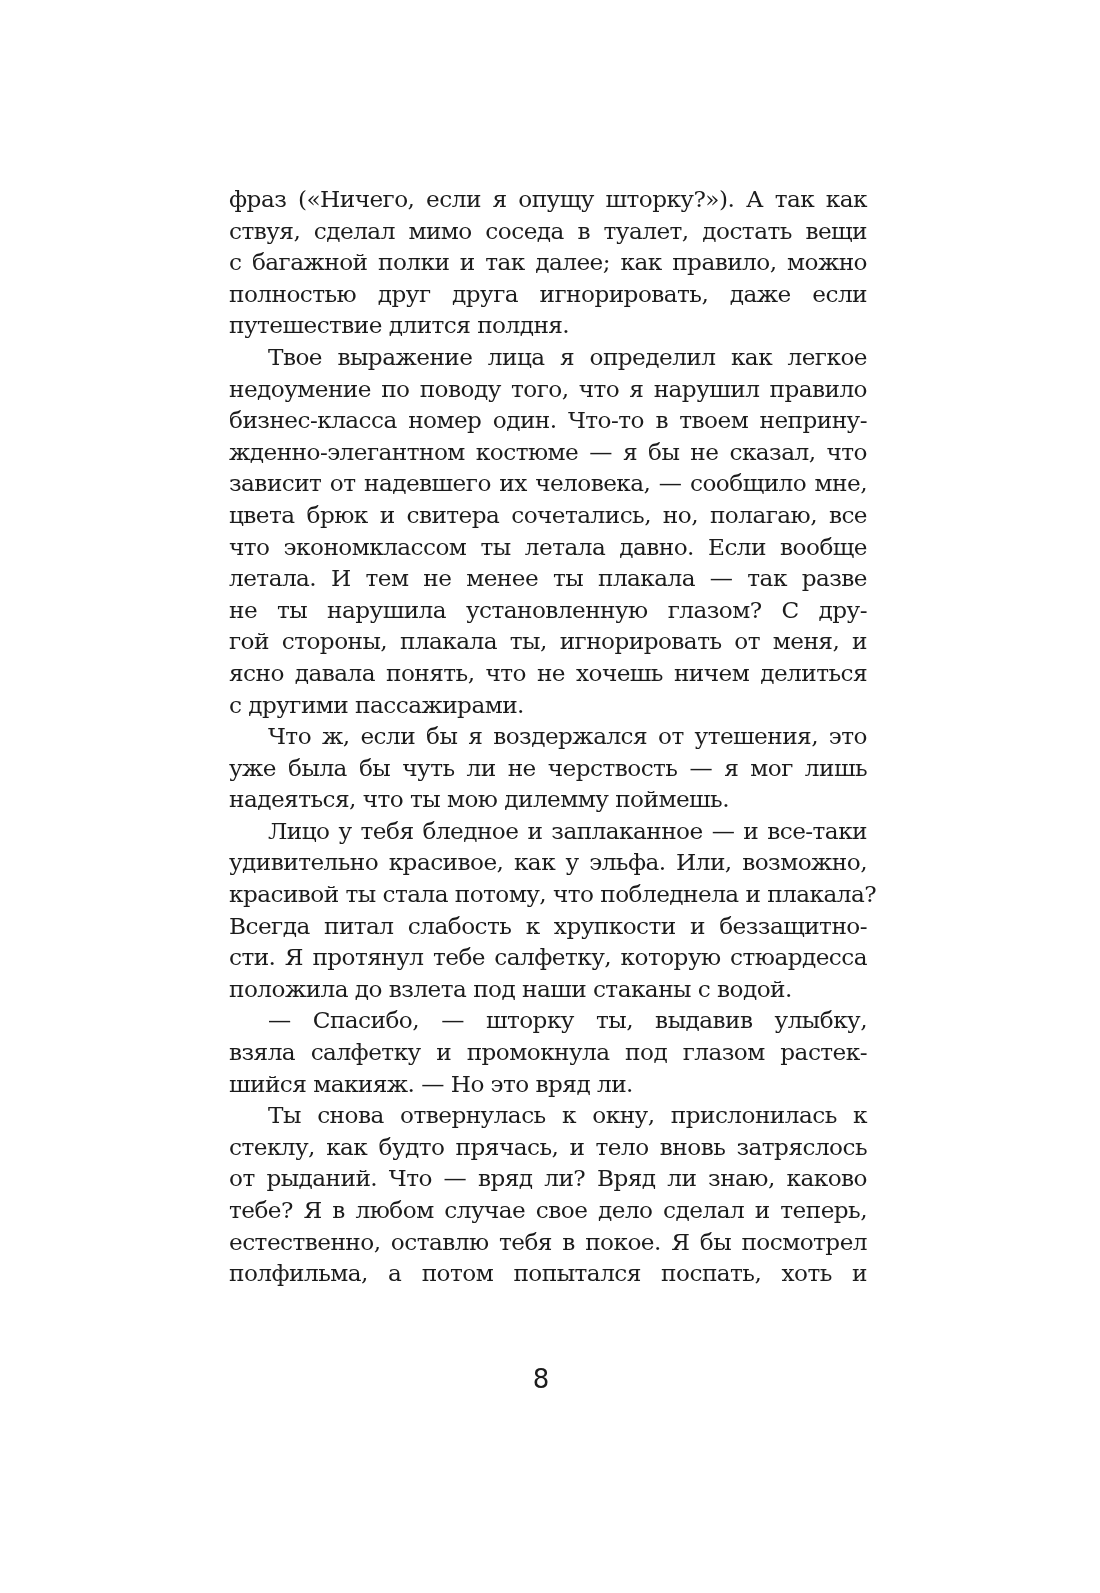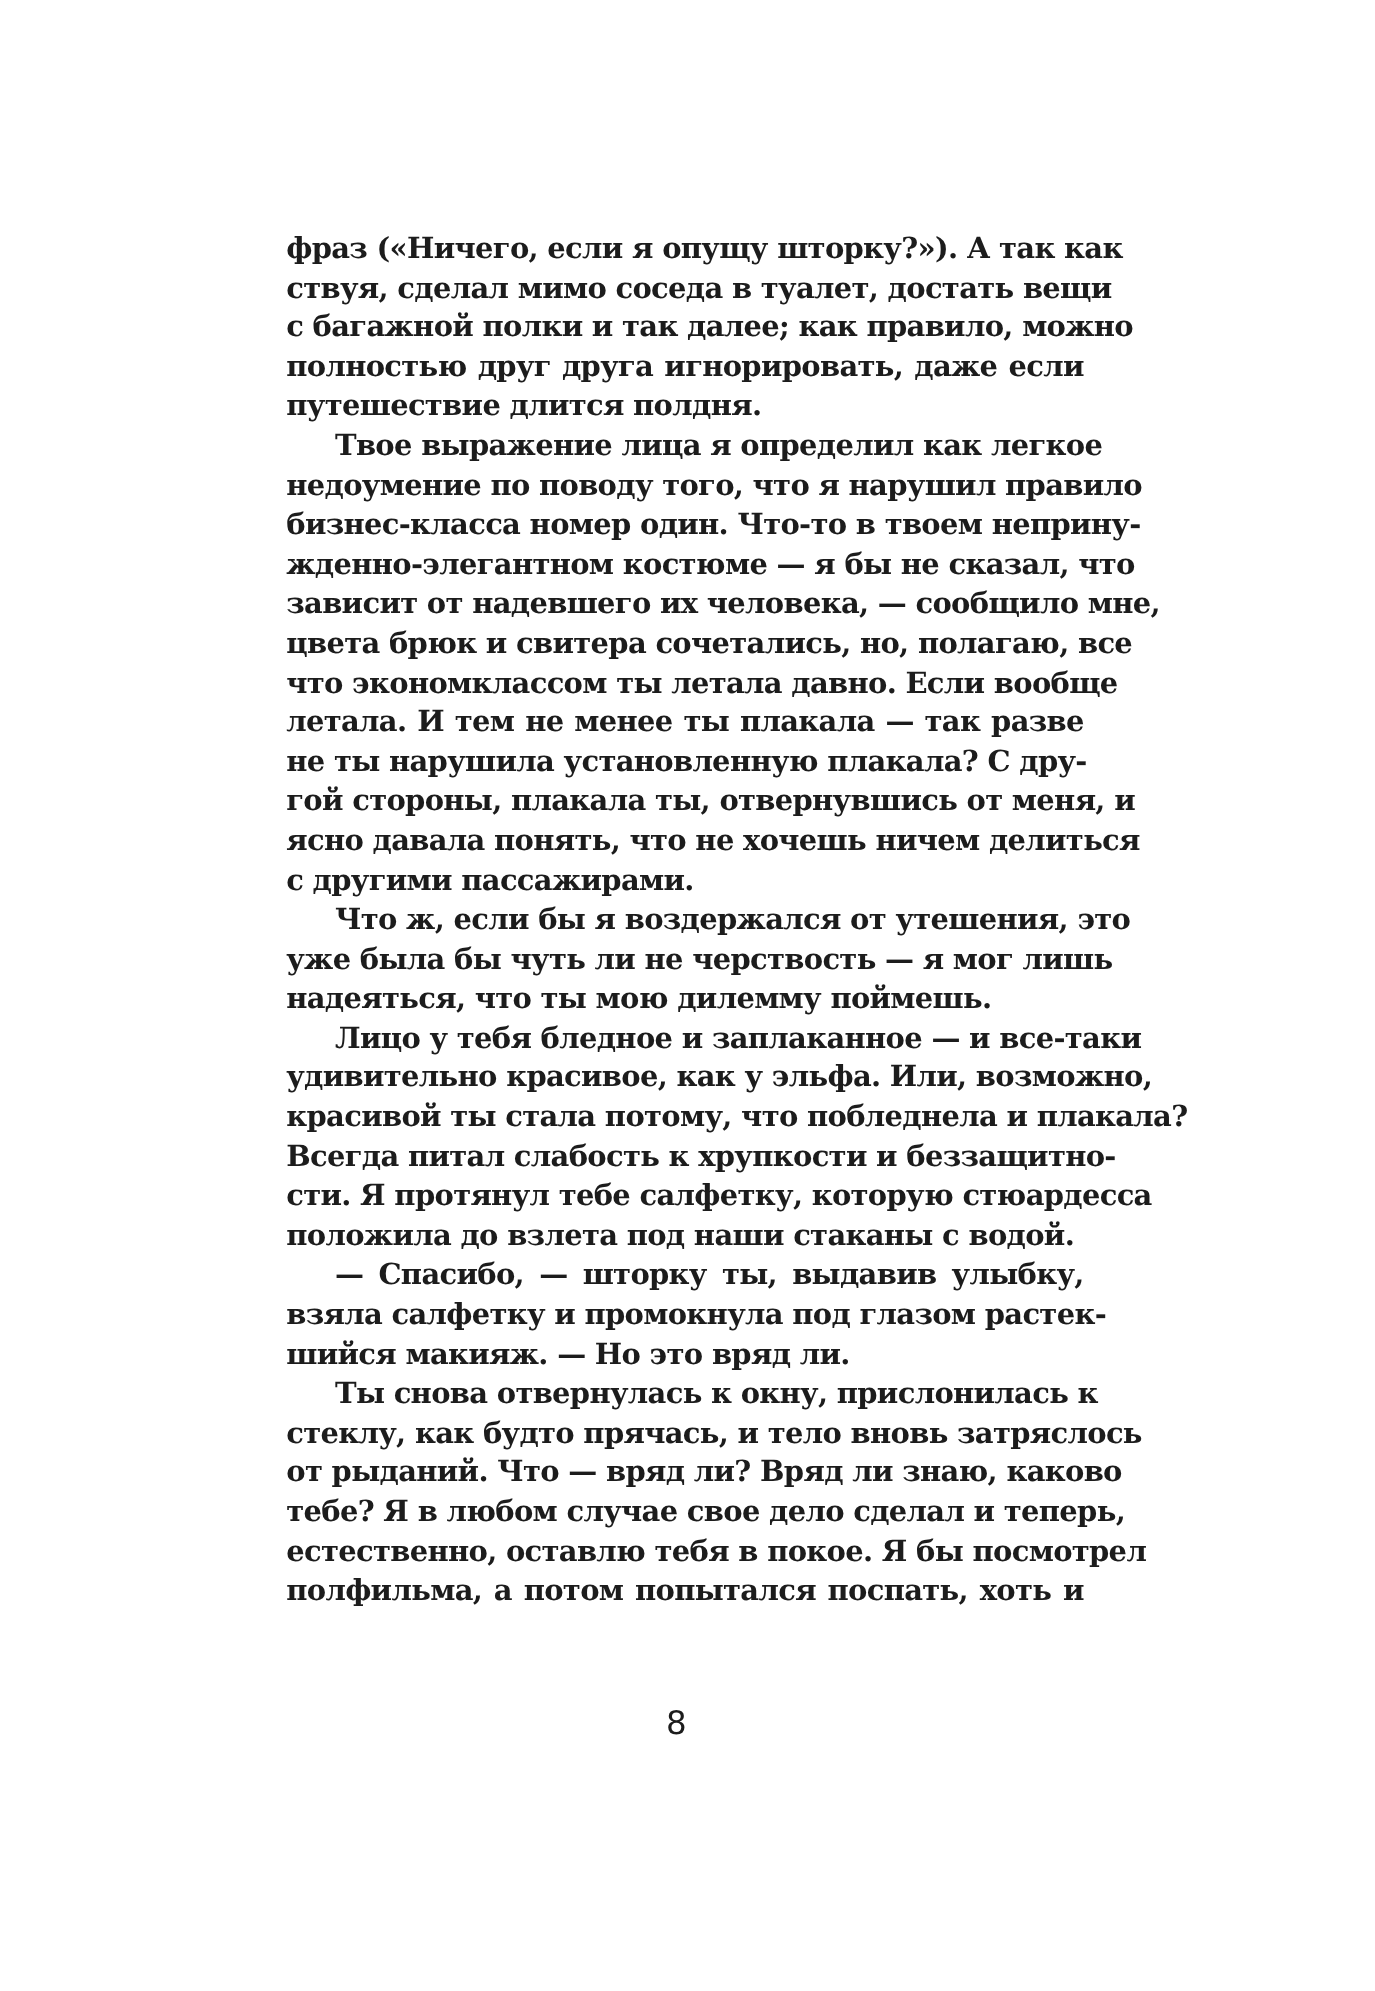--- a/index.html
+++ b/index.html
@@ -15,21 +15,20 @@
     line-height: 31.6px;
     color: #1c1c1c;
     letter-spacing: -0.55px;
   }
   .line {
     display: block;
     height: 31.6px;
     white-space: nowrap;
     text-align: justify;
     text-align-last: justify;
-    font-weight: bold;
   }
   .line.last { text-align-last: left; }
   .line.indent { padding-left: 39px; }
   .page-number {
     position: absolute;
     left: 0; width: 1082px;
     top: 1364px;
     text-align: center;
     font-family: "DejaVu Sans", "Liberation Sans", sans-serif;
     font-size: 26px;
@@ -50,22 +49,22 @@
       </div>
       <div>
         <span class="line indent">Твое выражение лица я определил как легкое</span>
         <span class="line">недоумение по поводу того, что я нарушил правило</span>
         <span class="line">бизнес-класса номер один. Что-то в твоем неприну-</span>
         <span class="line">жденно-элегантном костюме — я бы не сказал, что</span>
         <span class="line">зависит от надевшего их человека, — сообщило мне,</span>
         <span class="line">цвета брюк и свитера сочетались, но, полагаю, все</span>
         <span class="line">что экономклассом ты летала давно. Если вообще</span>
         <span class="line">летала. И тем не менее ты плакала — так разве</span>
-        <span class="line">не ты нарушила установленную плакала? С дру-</span>
-        <span class="line">гой стороны, плакала ты, отвернувшись от меня, и</span>
+        <span class="line">не ты нарушила установленную глазом? С дру-</span>
+        <span class="line">гой стороны, плакала ты, игнорировать от меня, и</span>
         <span class="line">ясно давала понять, что не хочешь ничем делиться</span>
         <span class="line last">с другими пассажирами.</span>
       </div>
       <div>
         <span class="line indent">Что ж, если бы я воздержался от утешения, это</span>
         <span class="line">уже была бы чуть ли не черствость — я мог лишь</span>
         <span class="line last">надеяться, что ты мою дилемму поймешь.</span>
       </div>
       <div>
         <span class="line indent">Лицо у тебя бледное и заплаканное — и все-таки</span>

